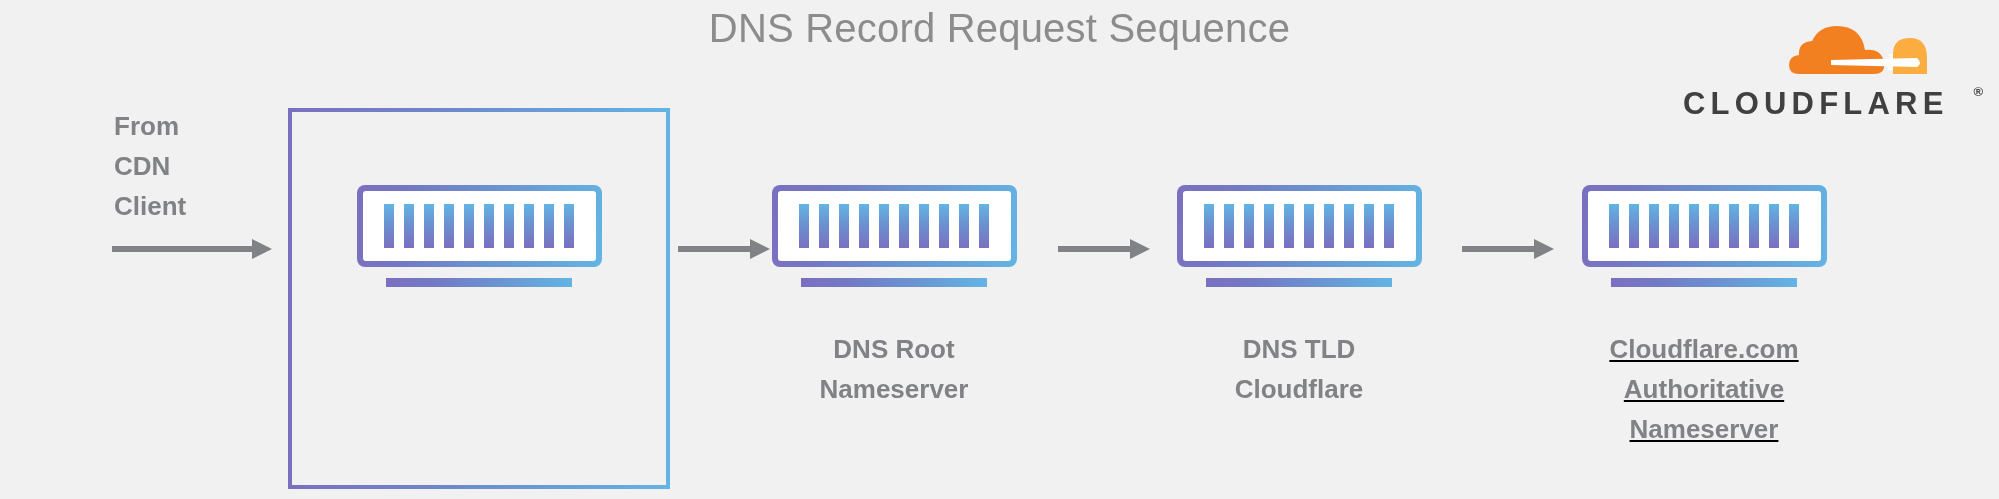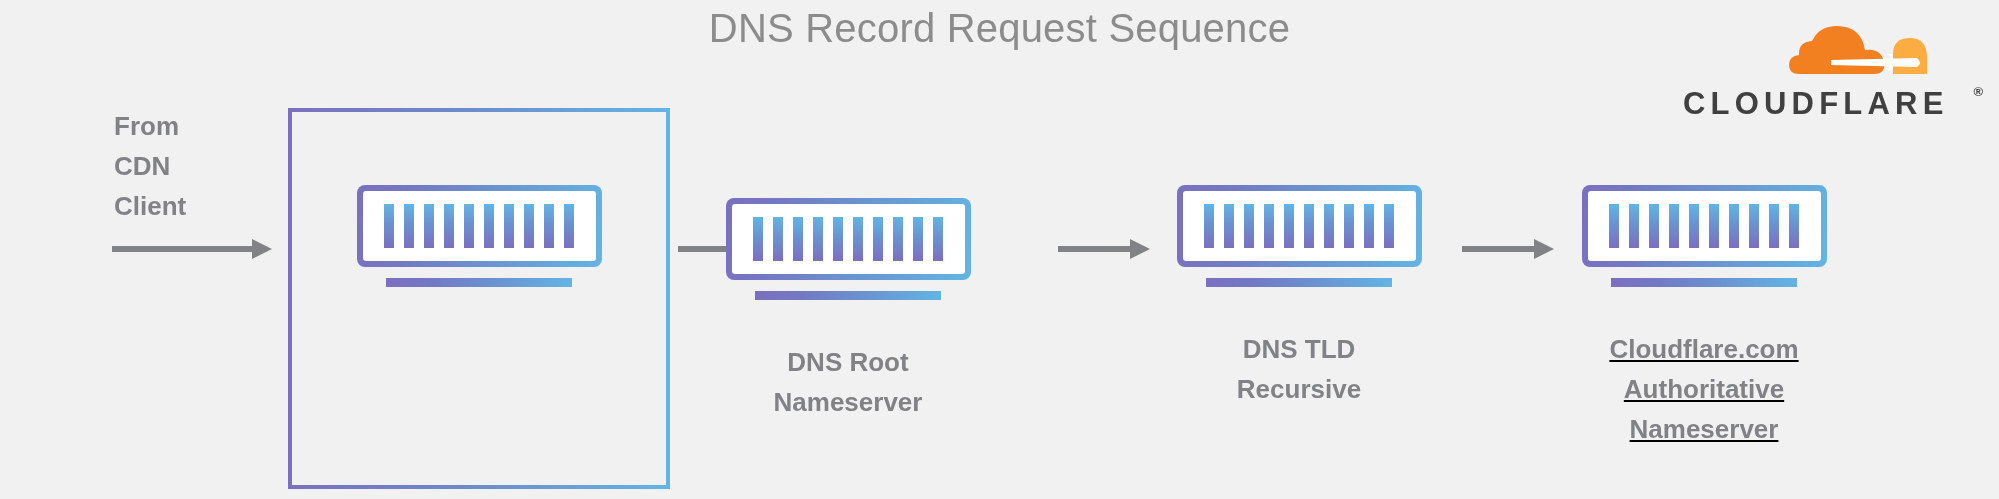--- a/index.html
+++ b/index.html
@@ -145,21 +145,21 @@
     </div>
   </div>
 
   <div class="arrow" style="left:678px;width:92px;">
     <svg width="92" height="26" viewBox="0 0 92 26">
       <line x1="0" y1="13" x2="74" y2="13" stroke="#808285" stroke-width="6"></line>
       <polygon points="72,3 92,13 72,23" fill="#808285"></polygon>
     </svg>
   </div>
 
-  <div class="node" style="left:698px;margin-top:13px;">
+  <div class="node" style="left:744px;">
     <div class="node-icon-wrap">
       <div class="server">
         <div class="server-face">
           <span class="bar"></span>
             <span class="bar"></span>
             <span class="bar"></span>
             <span class="bar"></span>
             <span class="bar"></span>
           <span class="bar"></span>
             <span class="bar"></span>
@@ -193,21 +193,21 @@
           <span class="bar"></span>
             <span class="bar"></span>
             <span class="bar"></span>
             <span class="bar"></span>
             <span class="bar"></span>
         </div>
       </div>
       <div class="server-base"></div>
     </div>
     <div class="node-label">DNS TLD
-Recursive</div>
+Cloudflare</div>
   </div>
 
   <div class="arrow" style="left:1462px;width:92px;">
     <svg width="92" height="26" viewBox="0 0 92 26">
       <line x1="0" y1="13" x2="74" y2="13" stroke="#808285" stroke-width="6"></line>
       <polygon points="72,3 92,13 72,23" fill="#808285"></polygon>
     </svg>
   </div>
 
   <div class="node" style="left:1554px;text-decoration:underline;">

